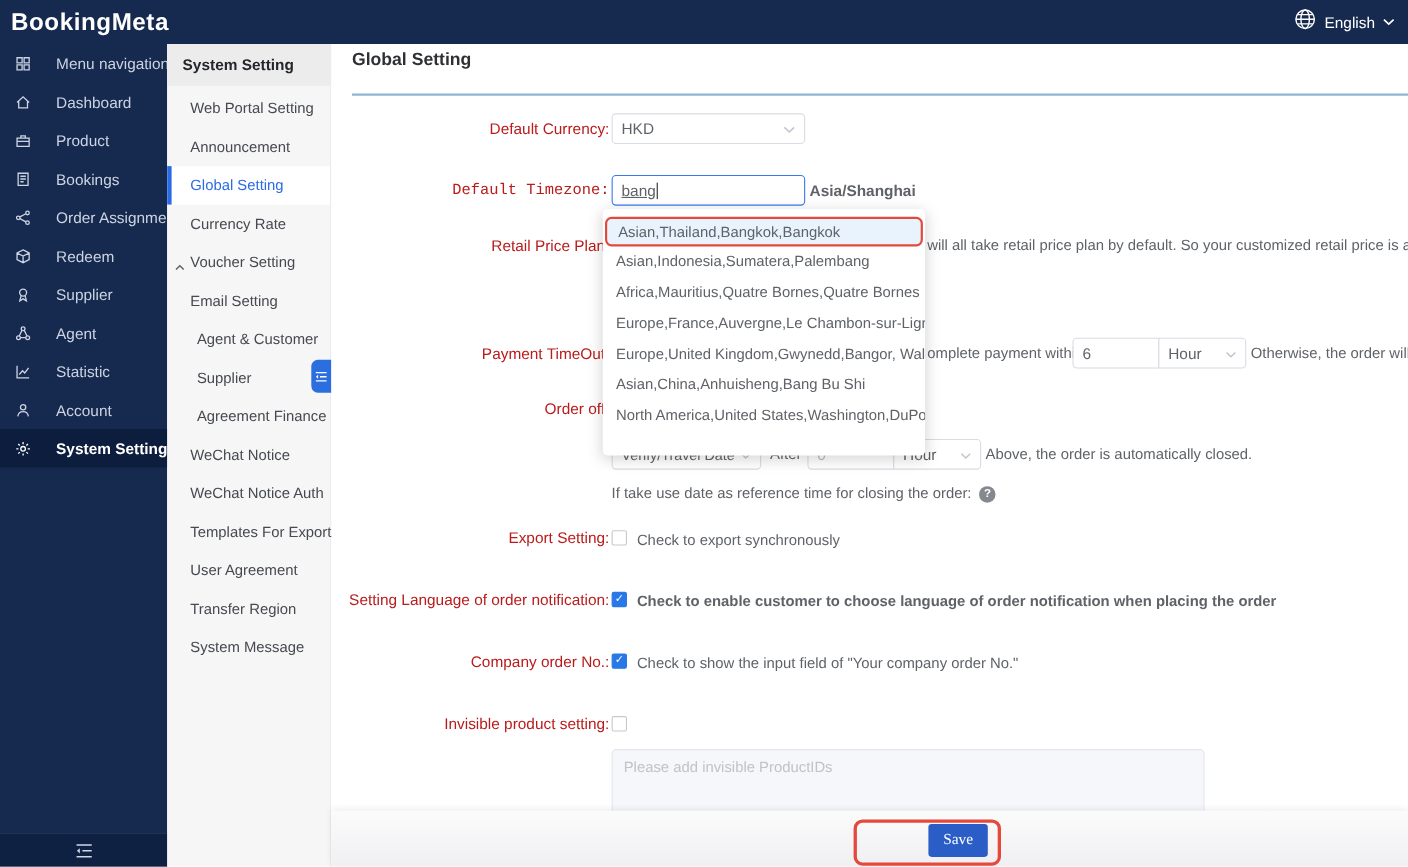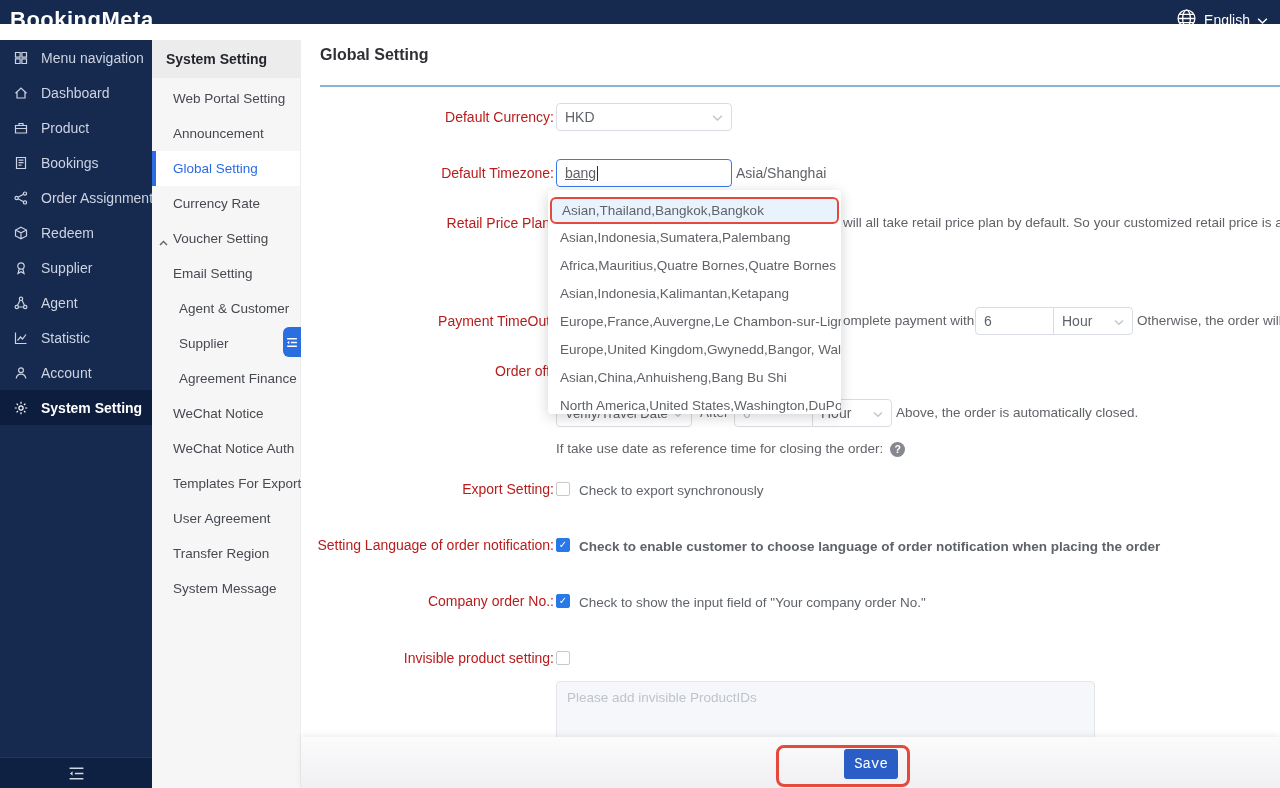--- a/index.html
+++ b/index.html
@@ -3,27 +3,27 @@
 <meta charset="utf-8">
 <style>
   * { margin:0; padding:0; box-sizing:border-box; }
   html,body { background:#fff; }
   .app {
     position:relative; width:1280px; height:788px; overflow:hidden;
     font-family:"Liberation Sans","DejaVu Sans",sans-serif; color:#5f6368;
     background:#fff;
   }
   
-  .topbar { position:absolute; left:0; top:0; width:1280px; height:24px; background:#16294e; z-index:4; }
+  .topbar { position:absolute; left:0; top:0; width:1280px; height:40px; background:#16294e; z-index:4; }
   .logo { position:absolute; left:10px; top:7px; color:#fff; font-size:22px; font-weight:bold; letter-spacing:.5px; }
   .lang { position:absolute; right:12px; top:0; height:40px; display:flex; align-items:center; gap:7px; color:#fff; cursor:pointer; }
   .lang .txt { font-size:14px; }
   
   .nav { position:absolute; left:0; top:40px; width:152px; height:748px; background:#16294e; z-index:3; }
-  .nav-item { position:relative; height:35px; display:flex; align-items:center; gap:12px; padding-left:13px;
+  .nav-item { position:relative; height:35px; display:flex; align-items:center; gap:22px; padding-left:13px;
     color:#ccd3e2; font-size:14px; cursor:pointer; white-space:nowrap; }
   .nav-item svg { flex:0 0 16px; }
   .nav-item.sel { background:#0d1d3d; color:#fff; font-weight:bold; }
   .nav-foot { position:absolute; left:0; bottom:0; width:152px; height:31px; background:#0f2142;
     border-top:1px solid #23365c; display:flex; align-items:center; justify-content:center; color:#cfd6e4; cursor:pointer; }
   
   .submenu { position:absolute; left:152px; top:40px; width:149px; height:748px; background:#f6f6f7; z-index:3; border-right:1px solid #ececee; }
   .submenu-title { height:38px; background:#ececed; display:flex; align-items:center; padding-left:14px;
     font-size:14px; font-weight:bold; color:#23262b; }
   .sm-item { position:relative; height:35px; display:flex; align-items:center; padding-left:21px;
@@ -59,21 +59,21 @@
   
   .dd { position:absolute; left:548px; top:190px; width:293px; height:224px; background:#fff; border-radius:4px;
     box-shadow:0 3px 14px rgba(0,0,0,.18); z-index:5; overflow:hidden; padding-top:6px; }
   .dd-opt { height:28px; line-height:28px; padding-left:12px; font-size:13.5px; color:#5f6368; white-space:nowrap; cursor:pointer; }
   .dd-opt.active { height:27px; line-height:23px; margin:1px 2px 0 2px; background:#e9f3fe; border:2px solid #e5493b;
     border-radius:6px; padding-left:10px; }
   
   .savebar { position:absolute; left:301px; top:737px; width:979px; height:51px; z-index:6;
     background:linear-gradient(#fbfbfc,#f0f0f2); box-shadow:0 -2px 6px rgba(0,0,0,.07); }
   .save-btn { position:absolute; left:543px; top:12px; width:54px; height:30px; background:#2a5ec6; border:none;
-    border-radius:3px; color:#fff; font-size:14px; font-family:Liberation Mono, monospace; cursor:pointer; }
+    border-radius:3px; color:#fff; font-size:14px; font-family:Liberation Serif, serif; cursor:pointer; }
   .annot { position:absolute; border:3px solid #e5493b; border-radius:8px; z-index:9; pointer-events:none; }
 </style>
 </head>
 <body>
 
 <div class="app">
 
   <div class="topbar">
     <div class="logo">BookingMeta</div>
     <div class="lang">
@@ -246,26 +246,26 @@
   <div class="lbl" style="top:103px;">Default Currency:</div>
   <div class="box" style="left:556px; top:103px; width:176px;">
     <span>HKD</span>
     <span class="chev">
       <svg width="11" height="8" viewBox="0 0 10 7" fill="none" stroke="#c0c4cc" stroke-width="1.3">
           <path d="M1 1.5 5 5.3 9 1.5"></path>
         </svg>
     </span>
   </div>
 
-  <div class="lbl" style="top:159px;">Default Timezone:</div>
+  <div class="lbl" style="top:159px;font-family:Liberation Mono, monospace;">Default Timezone:</div>
   <div class="box focus" style="left:556px; top:159px; width:176px;">
     <span>bang</span>
       <span class="caret-bar"></span>
   </div>
-  <div class="hint" style="left:736px; top:159px;">Asia/Shanghai</div>
+  <div class="hint" style="left:736px; top:159px;font-weight:bold;">Asia/Shanghai</div>
 
   <div class="lbl" style="top:209px;">Retail Price Plan:</div>
   <div class="frag" style="left:843px; top:209px;">will all take retail price plan by default. So your customized retail price is always rise</div>
 
   <div class="lbl" style="top:307px;">Payment TimeOut:</div>
   <div class="frag" style="left:843px; top:307px;">omplete payment within</div>
   <div class="box" style="left:975px; top:307px; width:79px; border-radius:4px 0 0 4px; cursor:text;">
     <span>6</span>
   </div>
   <div class="box" style="left:1053px; top:307px; width:80px; border-radius:0 4px 4px 0;">
@@ -319,21 +319,20 @@
   <div class="cbtxt" style="left:579px; top:595px;">Check to show the input field of "Your company order No."</div>
 
   <div class="lbl" style="top:644px;">Invisible product setting:</div>
   <div class="cb" style="left:556px; top:651px;"></div>
   <textarea class="ta" placeholder="Please add invisible ProductIDs" style=""></textarea>
 
   <div class="dd">
     <div class="dd-opt active">Asian,Thailand,Bangkok,Bangkok</div>
     <div class="dd-opt">Asian,Indonesia,Sumatera,Palembang</div>
     <div class="dd-opt">Africa,Mauritius,Quatre Bornes,Quatre Bornes</div>
-    <div class="dd-opt">Asian,Indonesia,Kalimantan,Ketapang</div>
     <div class="dd-opt">Europe,France,Auvergne,Le Chambon-sur-Lignon</div>
     <div class="dd-opt">Europe,United Kingdom,Gwynedd,Bangor, Wales</div>
     <div class="dd-opt">Asian,China,Anhuisheng,Bang Bu Shi</div>
     <div class="dd-opt">North America,United States,Washington,DuPont</div>
   </div>
 
   <div class="savebar">
     <button class="save-btn">Save</button>
   </div>
 

